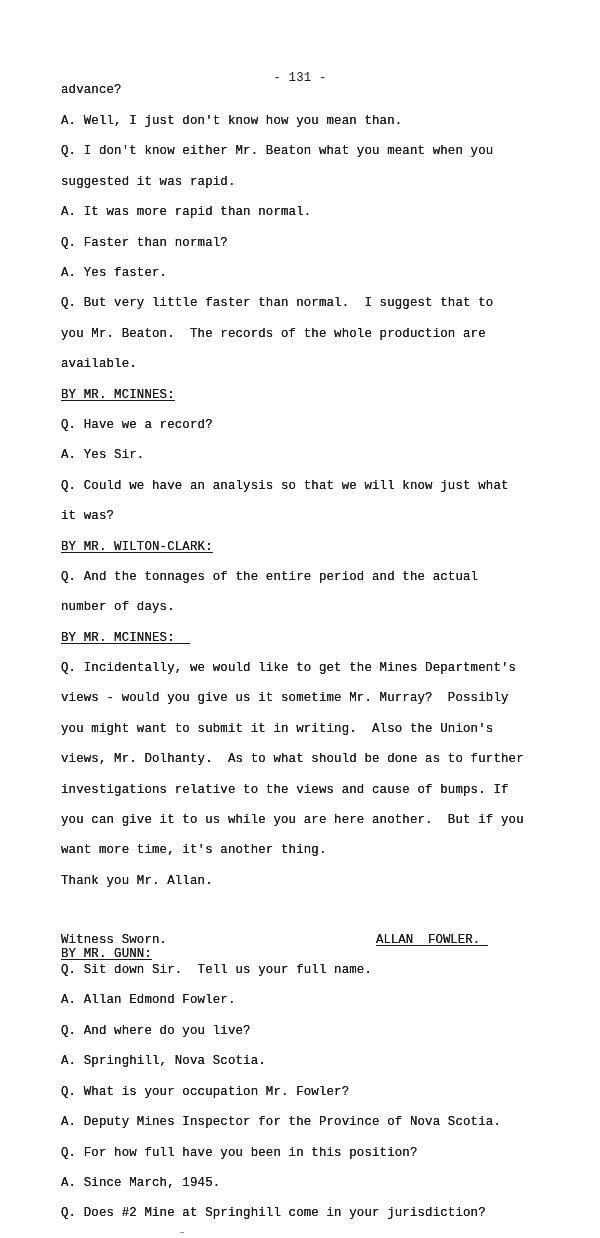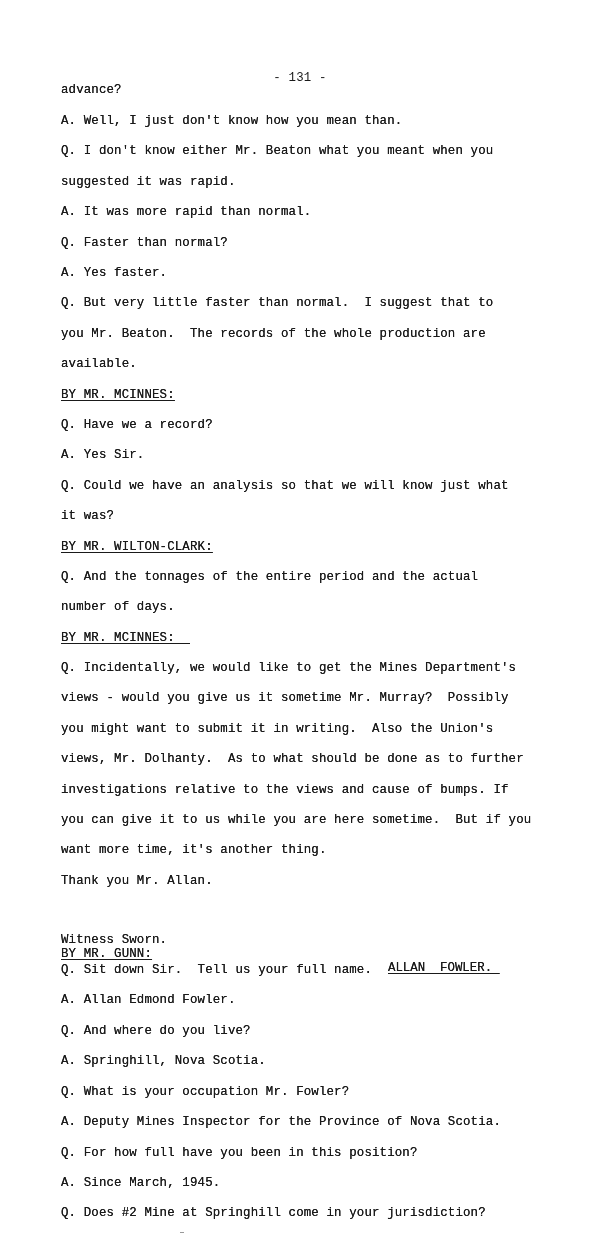--- a/index.html
+++ b/index.html
@@ -34,27 +34,26 @@
       letter-spacing: 0.15px;
       text-shadow: 0 0 0.4px #222;
       text-align: right;
     }
     .heading {
       text-decoration: underline;
       text-underline-offset: 2px;
     }
     .right-heading {
       position: absolute;
-      left: 388px;
+      left: 376px;
       white-space: pre;
       line-height: 16px;
       text-decoration: underline;
       text-underline-offset: 2px;
       text-shadow: 0 0 0.4px #222;
-      margin-top: 28px;
     }
     .mark {
       position: absolute;
       left: 180px;
       top: 1232px;
       width: 4px;
       height: 1px;
       background: #999;
     }
   </style>
@@ -82,21 +81,21 @@
     <div class="line" style="top:508px">it was?</div>
     <div class="line heading" style="top:539px">BY MR. WILTON-CLARK:</div>
     <div class="line" style="top:569px">Q. And the tonnages of the entire period and the actual</div>
     <div class="line" style="top:599px">number of days.</div>
     <div class="line heading" style="top:630px">BY MR. MCINNES:  </div>
     <div class="line" style="top:660px">Q. Incidentally, we would like to get the Mines Department's</div>
     <div class="line" style="top:690px">views - would you give us it sometime Mr. Murray?  Possibly</div>
     <div class="line" style="top:721px">you might want to submit it in writing.  Also the Union's</div>
     <div class="line" style="top:751px">views, Mr. Dolhanty.  As to what should be done as to further</div>
     <div class="line" style="top:782px">investigations relative to the views and cause of bumps. If</div>
-    <div class="line" style="top:812px">you can give it to us while you are here sometime.  But if you</div>
+    <div class="line" style="top:812px">you can give it to us while you are here another.  But if you</div>
     <div class="line" style="top:842px">want more time, it's another thing.</div>
     <div class="line" style="top:873px">Thank you Mr. Allan.</div>
     <div class="line" style="top:932px">Witness Sworn.</div>
     <div class="right-heading" style="top:932px">ALLAN  FOWLER. </div>
     <div class="line heading" style="top:946px">BY MR. GUNN:</div>
     <div class="line" style="top:962px">Q. Sit down Sir.  Tell us your full name.</div>
     <div class="line" style="top:992px">A. Allan Edmond Fowler.</div>
     <div class="line" style="top:1023px">Q. And where do you live?</div>
     <div class="line" style="top:1053px">A. Springhill, Nova Scotia.</div>
     <div class="line" style="top:1084px">Q. What is your occupation Mr. Fowler?</div>

